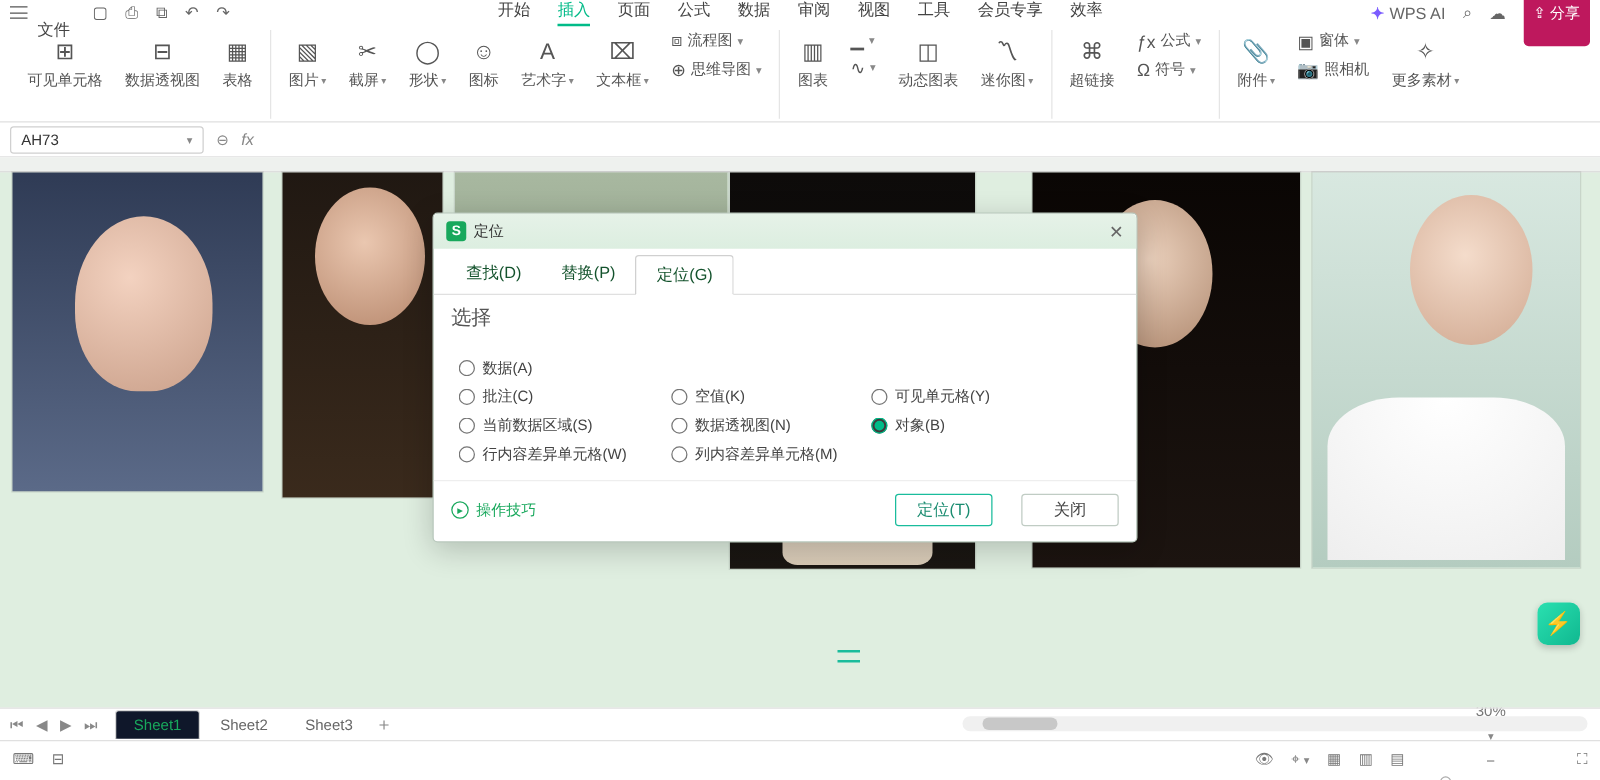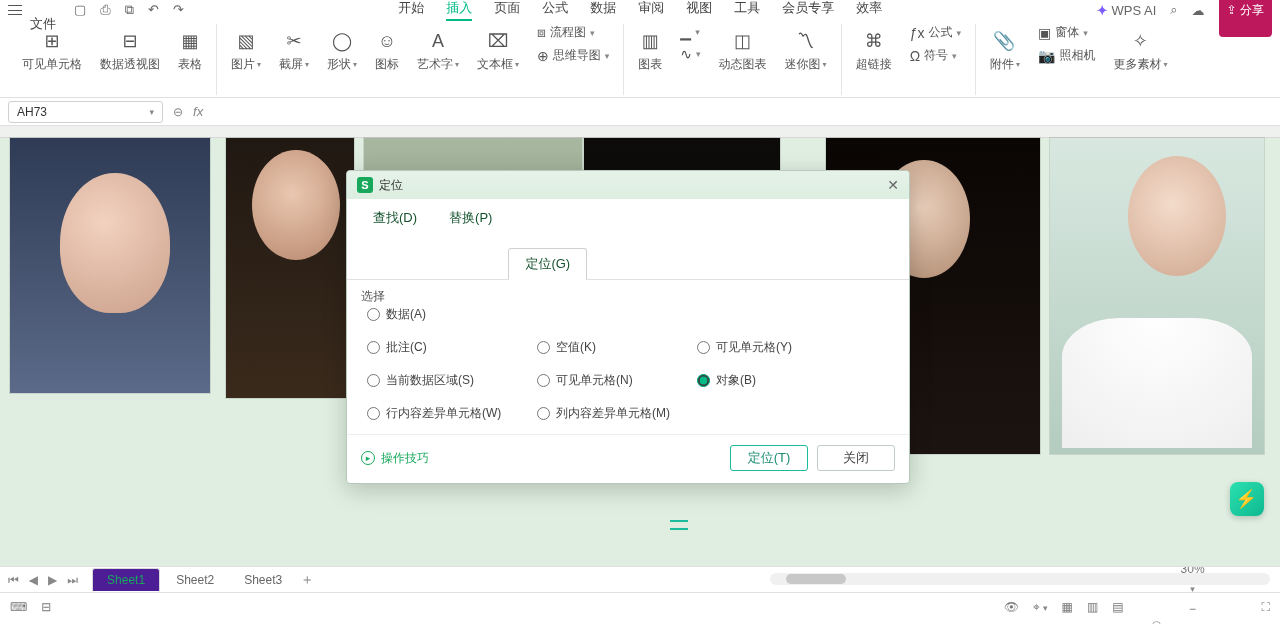--- a/index.html
+++ b/index.html
@@ -57,42 +57,42 @@
 .p6::after{content:"";position:absolute;left:12px;top:180px;width:190px;height:130px;background:radial-gradient(circle at 50% 0%,#fff,#eee);border-radius:30% 30% 0 0;}
 .pagebreak { position:absolute; left:670px; top:382px; width:18px; height:10px; border:2px solid #1abc9c; border-right:none; border-left:none;}
 
 
 .dialog { position:absolute; left:346px; top:170px; width:564px; background:#fff; border:1px solid #b8c8bc; box-shadow:0 6px 24px rgba(0,0,0,.2); border-radius:4px; z-index:50; }
 .dialog .titlebar { height:28px; background:linear-gradient(#e6f2e8,#dceee0); display:flex; align-items:center; padding:0 10px; border-radius:4px 4px 0 0; }
 .dialog .titlebar .s { width:16px; height:16px; background:#18a85c; color:#fff; font-weight:bold; font-size:11px; display:flex; align-items:center; justify-content:center; border-radius:3px; margin-right:6px;}
 .dialog .titlebar .close { margin-left:auto; font-size:14px; color:#666; cursor:pointer; }
 .dialog .dtabs { display:flex; border-bottom:1px solid #e0e0e0; padding:0 10px; margin-top:4px;}
 .dialog .dtab { padding:6px 16px; font-size:13px; color:#14532d; cursor:pointer; }
-.dialog .dtab.active { border:1px solid #d0d0d0; border-bottom:1px solid #fff; background:#fff; border-radius:3px 3px 0 0; position:relative; top:1px;margin-top:44px;}
+.dialog .dtab.active { border:1px solid #d0d0d0; border-bottom:1px solid #fff; background:#fff; border-radius:3px 3px 0 0; position:relative; top:1px;}
 .dialog .body { padding:8px 14px 4px 14px; }
-.dialog .section-label { font-size:12px; color:#555; margin-bottom:1px; }
-.dialog .opts { display:grid; grid-template-columns:170px 160px 170px; row-gap:16px; font-size:12px; color:#444; padding-left:6px;}
+.dialog .section-label { font-size:16px; color:#555; margin-bottom:21px; }
+.dialog .opts { display:grid; grid-template-columns:170px 160px 170px; row-gap:6px; font-size:12px; color:#444; padding-left:6px;}
 .dialog .opt { display:flex; align-items:center; gap:6px; }
 .dialog .opt.disabled { color:#aaa; }
 .dialog .opt input[type=radio]{ width:13px; height:13px; accent-color:#0b8;}
 .dialog .opt input[type=checkbox]{ width:13px; height:13px; }
 .dialog .subrow { grid-column:1/4; display:flex; gap:46px; padding-left:18px; }
 .dialog .subrow2 { grid-column:1/4; display:flex; gap:30px; padding-left:18px; align-items:center; }
 .dialog .footer { display:flex; align-items:center; padding:10px 14px 12px 14px; border-top:1px solid #eee; margin-top:8px;}
 .dialog .tips { color:#18a85c; display:flex; align-items:center; gap:6px; font-size:12px;}
 .dialog .tips .c { width:14px; height:14px; border:1.5px solid #18a85c; border-radius:50%; display:flex; align-items:center; justify-content:center; font-size:9px;}
-.dialog .btns { margin-left:auto; display:flex; gap:9px; }
+.dialog .btns { margin-left:auto; display:flex; gap:23px; }
 .dialog .btn { width:78px; height:26px; border:1px solid #c0ccc4; background:#fff; border-radius:3px; font-size:13px; color:#444; display:flex; align-items:center; justify-content:center; cursor:pointer;}
 .dialog .btn.primary { border-color:#1abc9c; color:#1a8c70; }
 
 
 .sheettabs { height:26px; border-top:1px solid #e0e0e0; display:flex; align-items:center; padding:0 8px; gap:2px; font-size:12px; color:#666; position:relative;}
 .sheettabs .nav { display:flex; gap:10px; margin-right:12px; color:#888; }
 .sheettabs .tab { padding:4px 14px; cursor:pointer; }
-.sheettabs .tab.active { color:#18a85c; background:#4c1d95; border:1px solid #d8d8d8; border-bottom:none; border-radius:3px 3px 0 0;}
+.sheettabs .tab.active { color:#18a85c; background:#0f172a; border:1px solid #d8d8d8; border-bottom:none; border-radius:3px 3px 0 0;}
 .sheettabs .add { width:18px; text-align:center; color:#888; font-size:14px;}
 .sheettabs .hscroll { position:absolute; right:10px; top:6px; width:500px; height:12px; background:#f0f0f0; border-radius:6px;}
 .sheettabs .hscroll .thumb { position:absolute; left:16px; top:1px; width:60px; height:10px; background:#c8c8c8; border-radius:5px;}
 
 
 .status { height:28px; border-top:1px solid #e0e0e0; display:flex; align-items:center; padding:0 10px; gap:16px; color:#777; font-size:12px;}
 .status .left { display:flex; gap:14px;}
 .status .right { margin-left:auto; display:flex; align-items:center; gap:14px;}
 .status .zoom { display:flex; align-items:center; gap:8px;flex-direction:column;}
 .status .slider { width:110px; height:3px; background:#ddd; position:relative; border-radius:2px;}
@@ -342,21 +342,21 @@
       <label class="opt">
           <input type="radio" style="">
           <span>可见单元格(Y)</span>
         </label>
       <label class="opt">
           <input type="radio" style="">
           <span>当前数据区域(S)</span>
         </label>
       <label class="opt">
           <input type="radio" style="">
-          <span>可见单元格(N)</span>
+          <span>数据透视图(N)</span>
         </label>
       <label class="opt">
           <input type="radio" checked="" style="">
           <span>对象(B)</span>
         </label>
       <label class="opt">
           <input type="radio" style="">
           <span>行内容差异单元格(W)</span>
         </label>
       <label class="opt">

